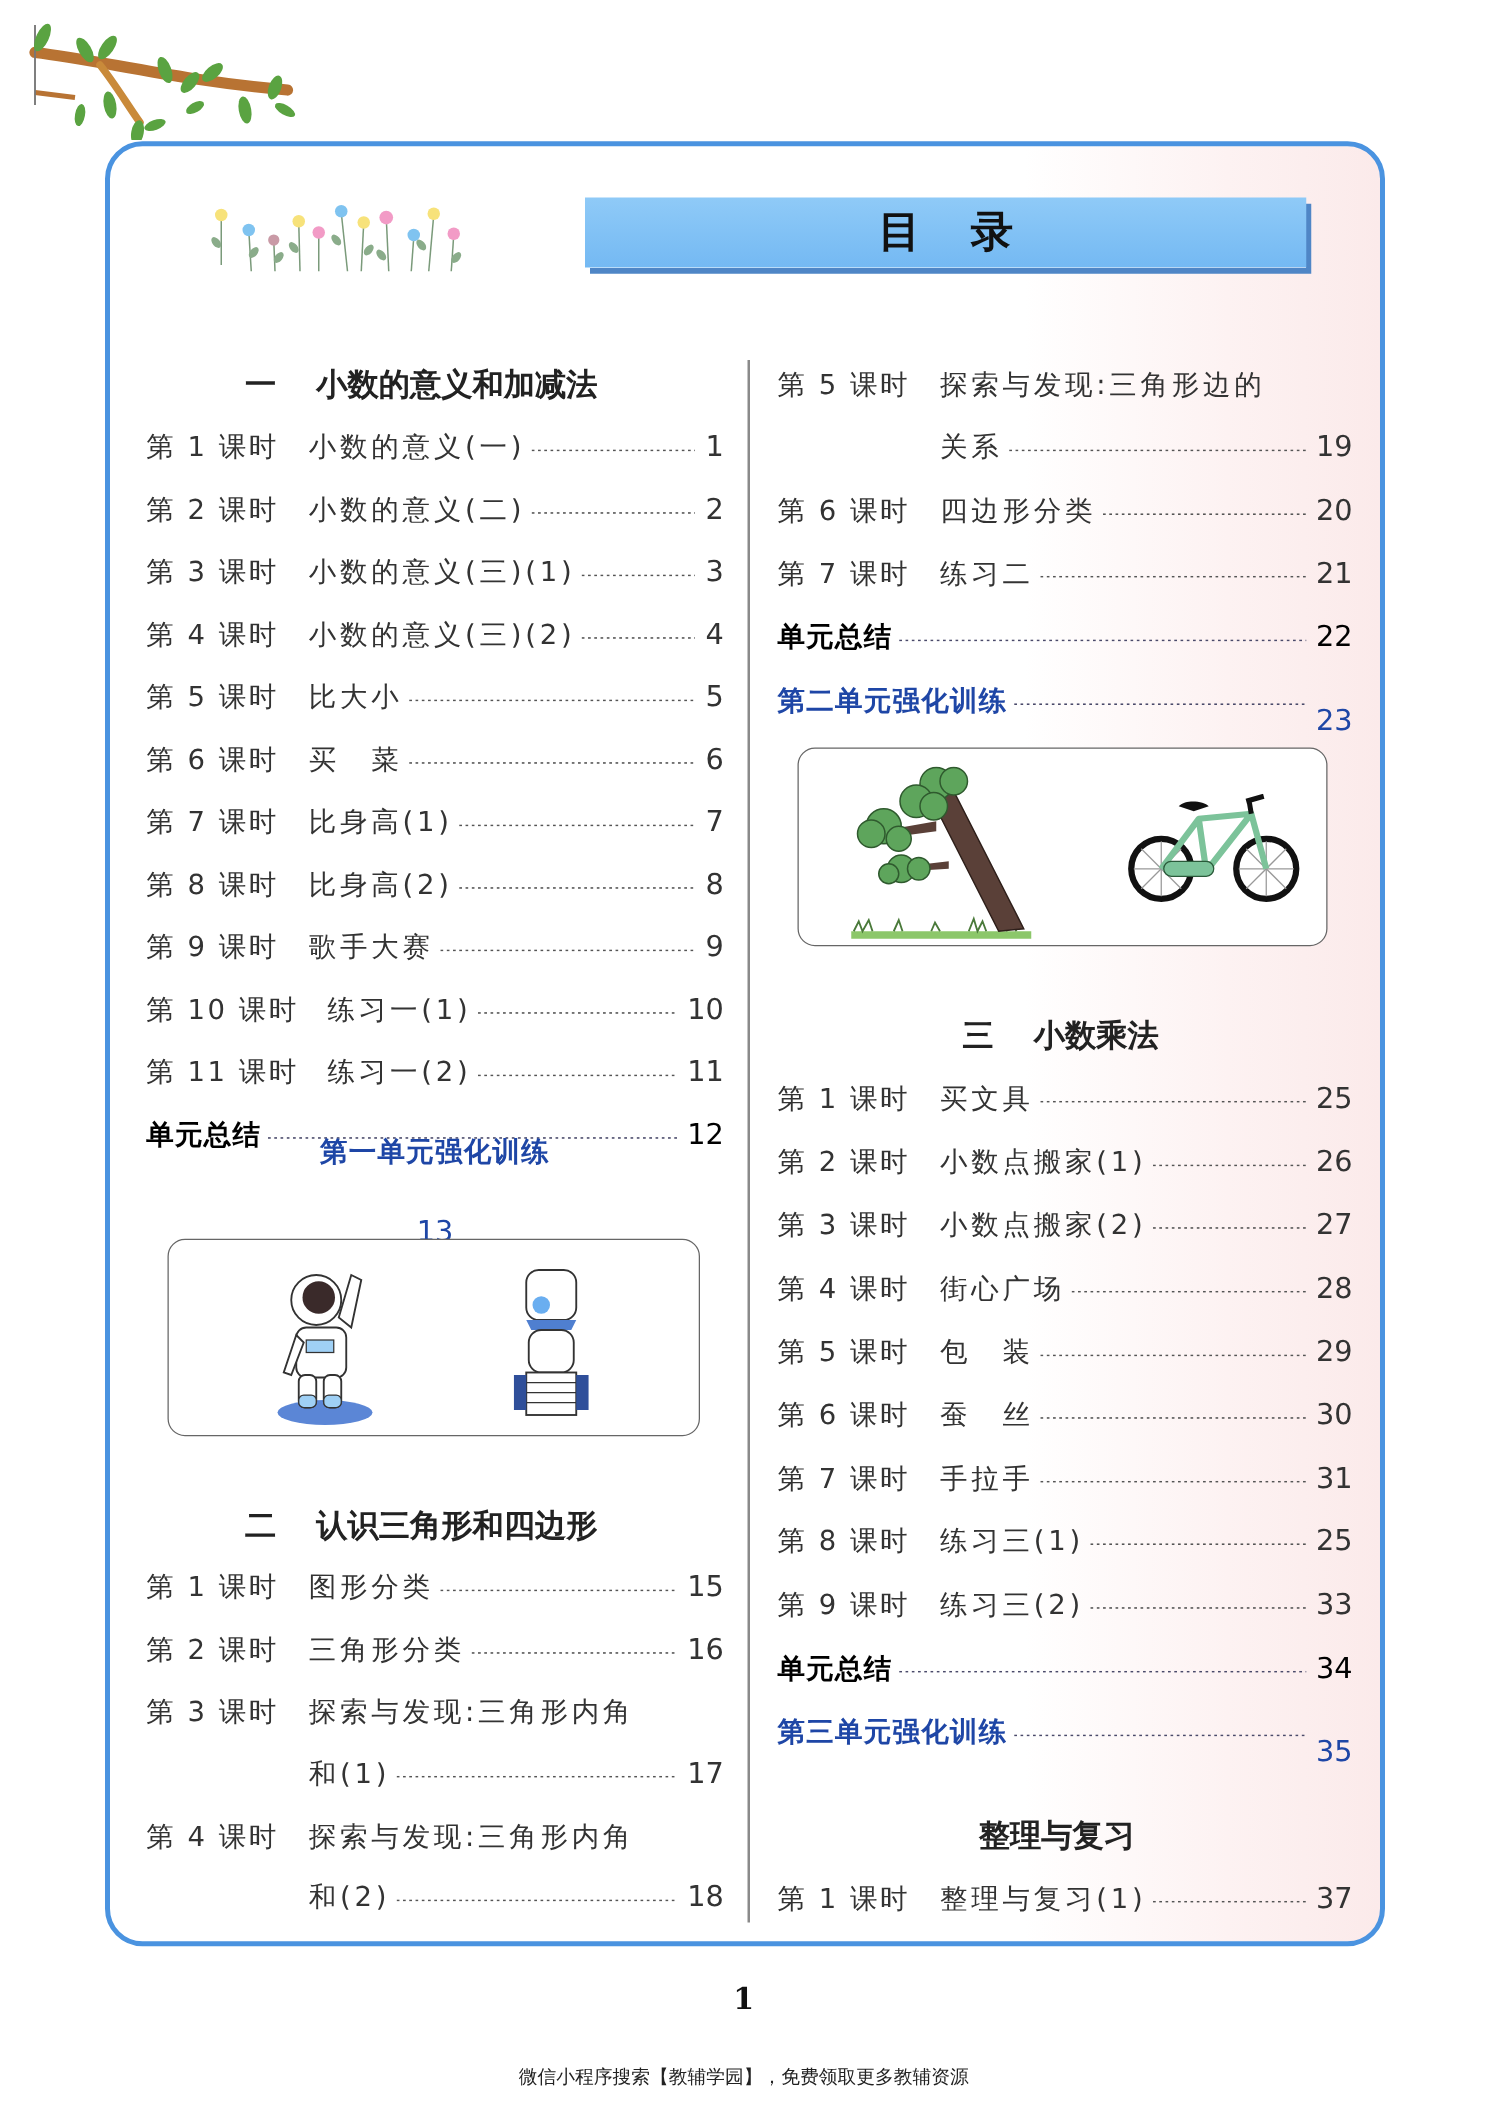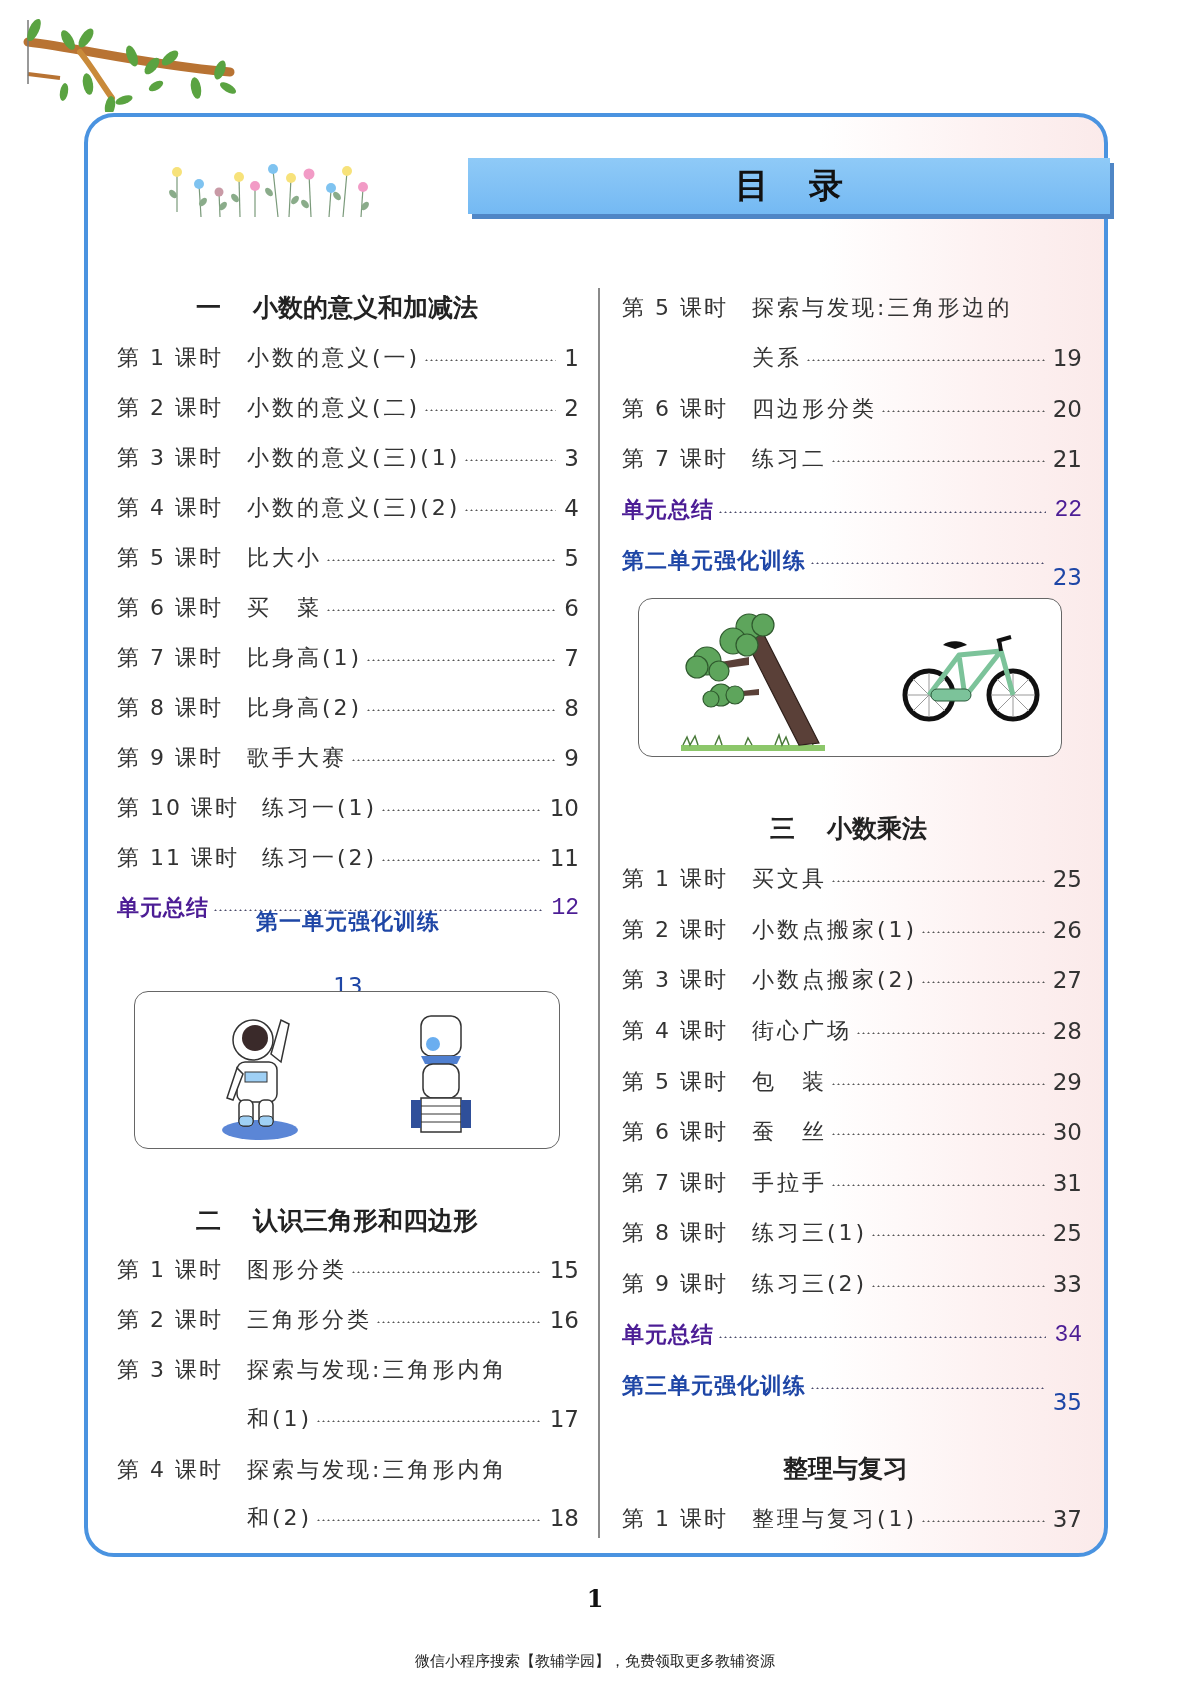--- a/index.html
+++ b/index.html
@@ -8,21 +8,21 @@
     background:#ffffff;
     font-family:"DejaVu Sans","Liberation Sans",sans-serif;
     color:#222;
   }
   .frame {
     position:absolute; left:84px; top:113px; width:1024px; height:1444px;
     border:4px solid #4a93e0; border-radius:30px; box-sizing:border-box;
     background:linear-gradient(90deg,#ffffff 0%,#ffffff 72%,#fdf2f2 88%,#fbeaea 100%);
   }
   .title-bar {
-    position:absolute; left:468px; top:158px; width:642px; height:56px;
+    position:absolute; left:468px; top:158px; width:577px; height:56px;
     background:linear-gradient(180deg,#8fcaf7 0%,#74b9f3 100%);
     box-shadow:4px 5px 0 #4f86c6;
     display:flex; align-items:center; justify-content:center;
   }
   .title-bar span {
     font-size:34px; font-weight:bold; color:#111; letter-spacing:40px; margin-right:-40px;
   }
   .divider {
     position:absolute; left:598px; top:288px; width:2px; height:1250px; background:#8a8a8a;
   }
@@ -30,23 +30,23 @@
     position:absolute; height:34px; display:flex; align-items:center; font-size:22px; color:#333;
   }
   .row .lesson { width:130px; flex:none; letter-spacing:2px; }
   .row .title { flex:none; letter-spacing:3px; white-space:nowrap; }
   .row .dots {
     flex:1; height:2px; margin:0 8px 0 4px; align-self:center; margin-top:4px;
     background-image:radial-gradient(circle,#555 0.9px,transparent 1.1px);
     background-size:5px 3px; background-repeat:repeat-x;
   }
   .row .page { flex:none; font-size:23px; text-align:right; min-width:14px; }
-  .row.blue { color:#4c1d95; font-weight:bold; }
+  .row.blue { color:#000000; font-weight:bold; }
   .row.blue .title { letter-spacing:1px; }
-  .row.blue .page { font-weight:normal;font-family:Liberation Mono, monospace; }
+  .row.blue .page { font-weight:normal; }
   .row.navy { color:#1e46a6; font-weight:bold; }
   .row.navy .title { letter-spacing:1px; }
   .row.navy .page { font-weight:normal;margin-top:32px; }
   .row.blue .dots, .row.navy .dots {
     background-image:radial-gradient(circle,#4a4a6a 0.9px,transparent 1.1px);
   }
   .left { left:117px; width:462px; }
   .right { left:622px; width:460px; }
   .cont { padding-left:130px; box-sizing:border-box; }
   .section-head {

